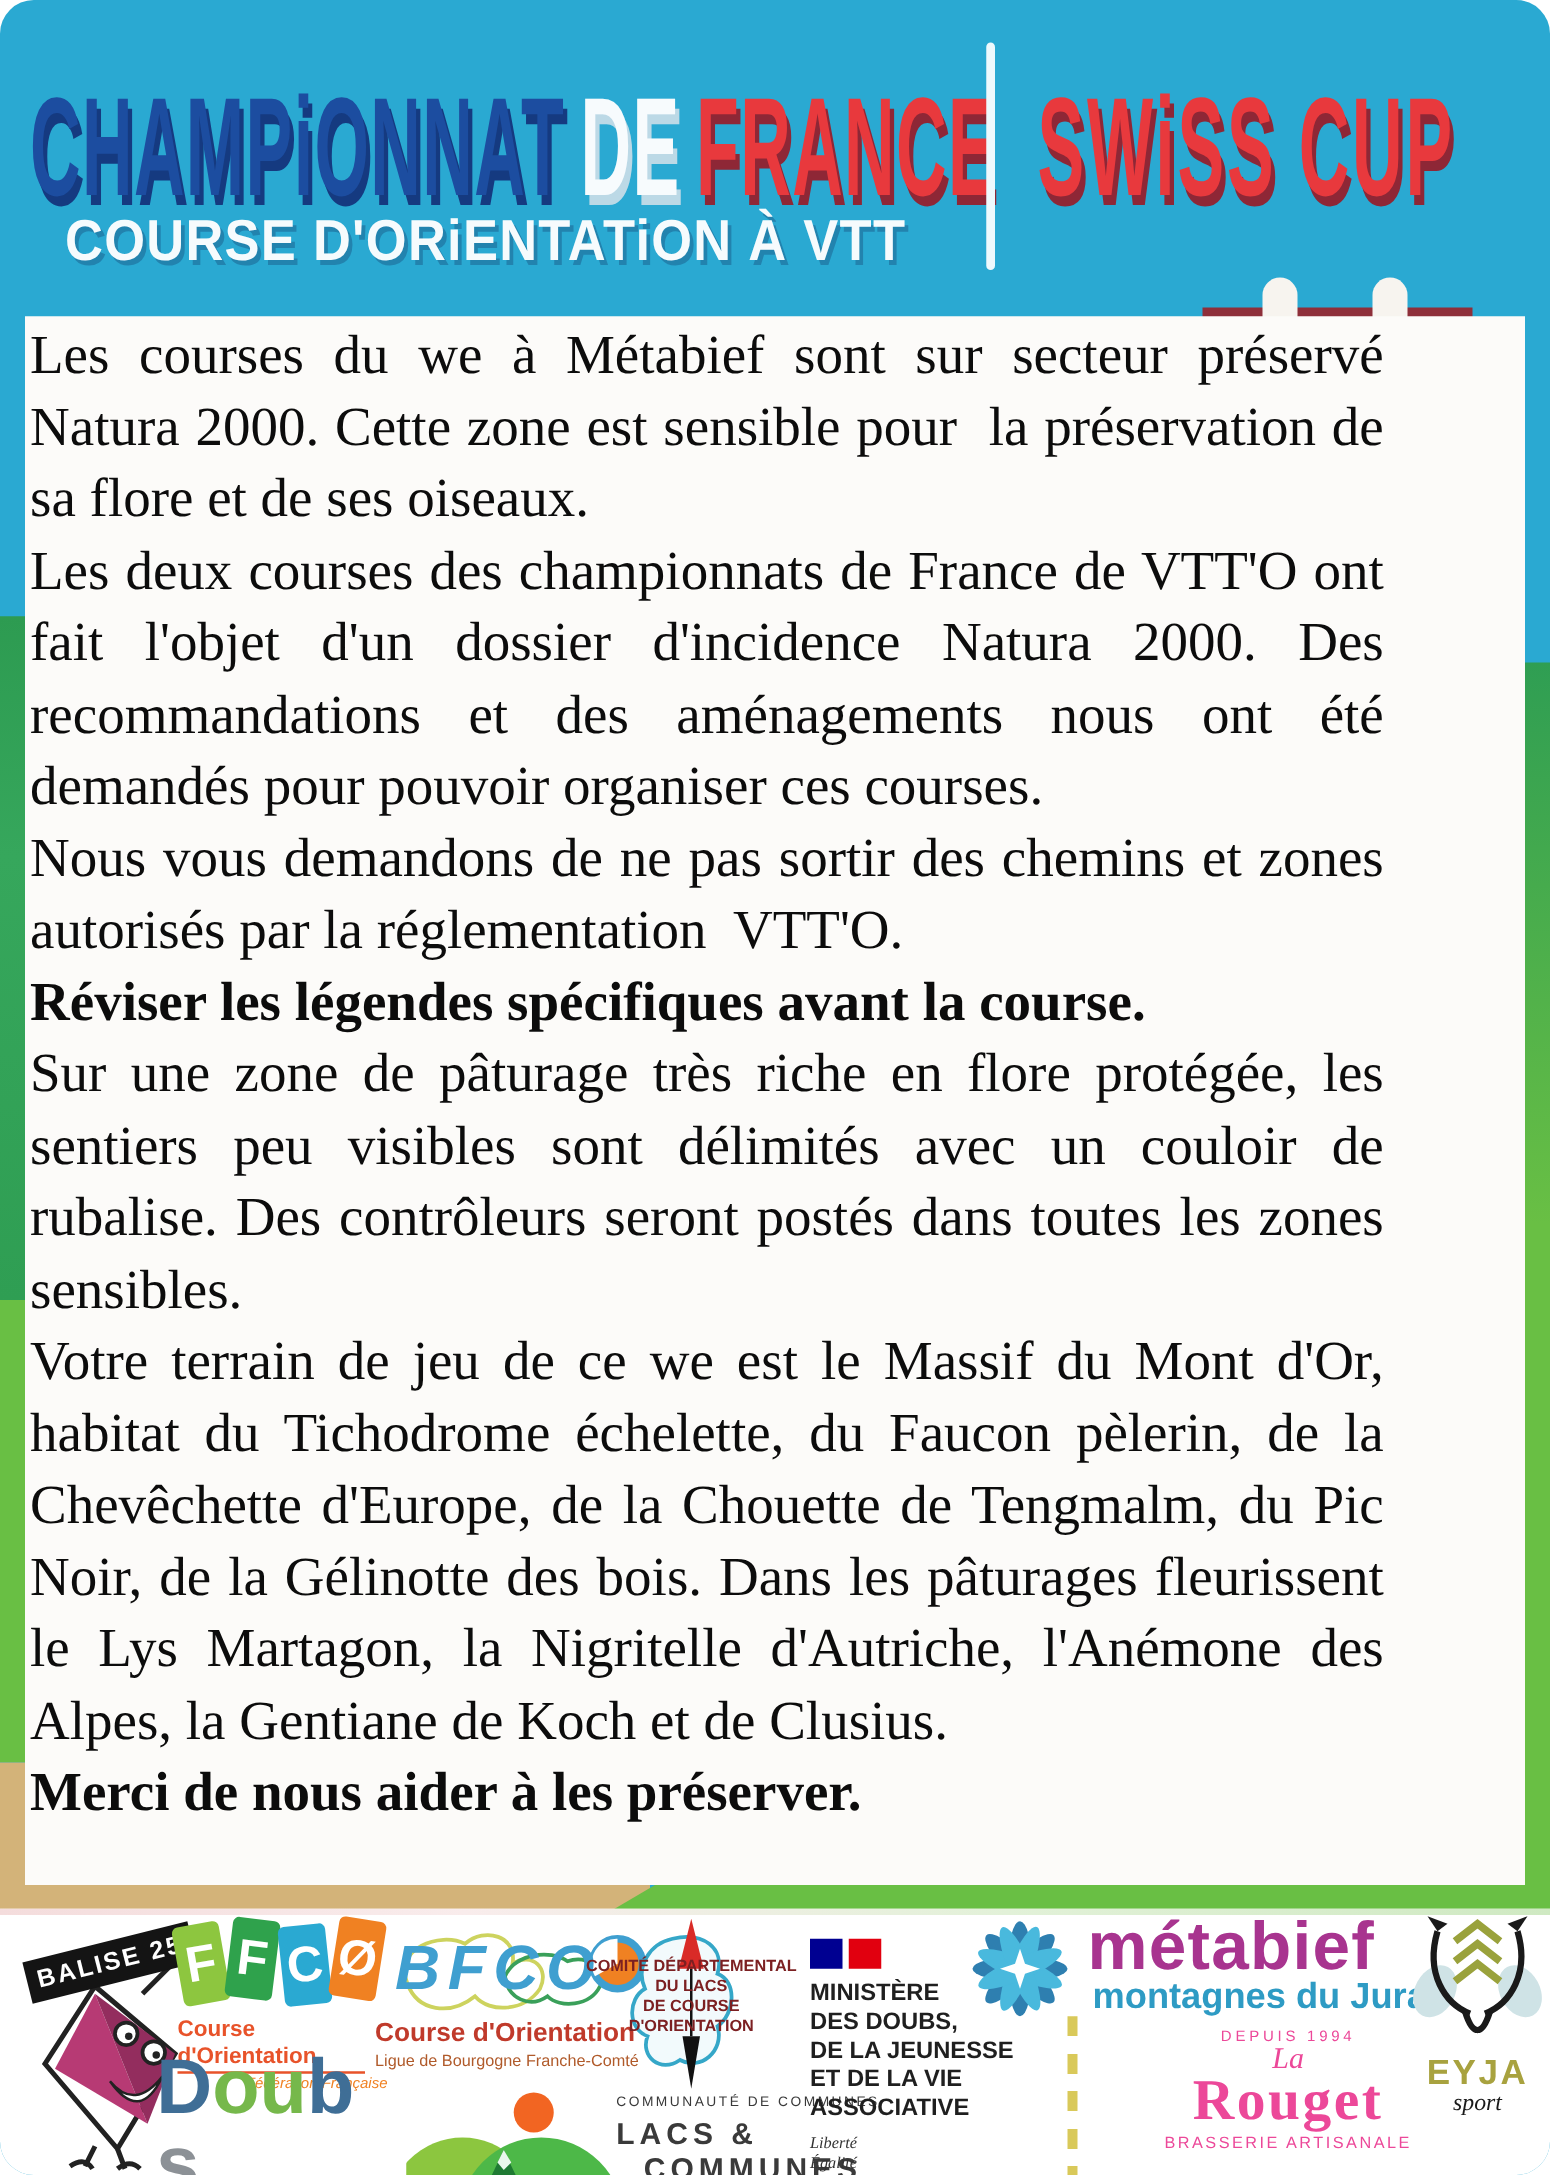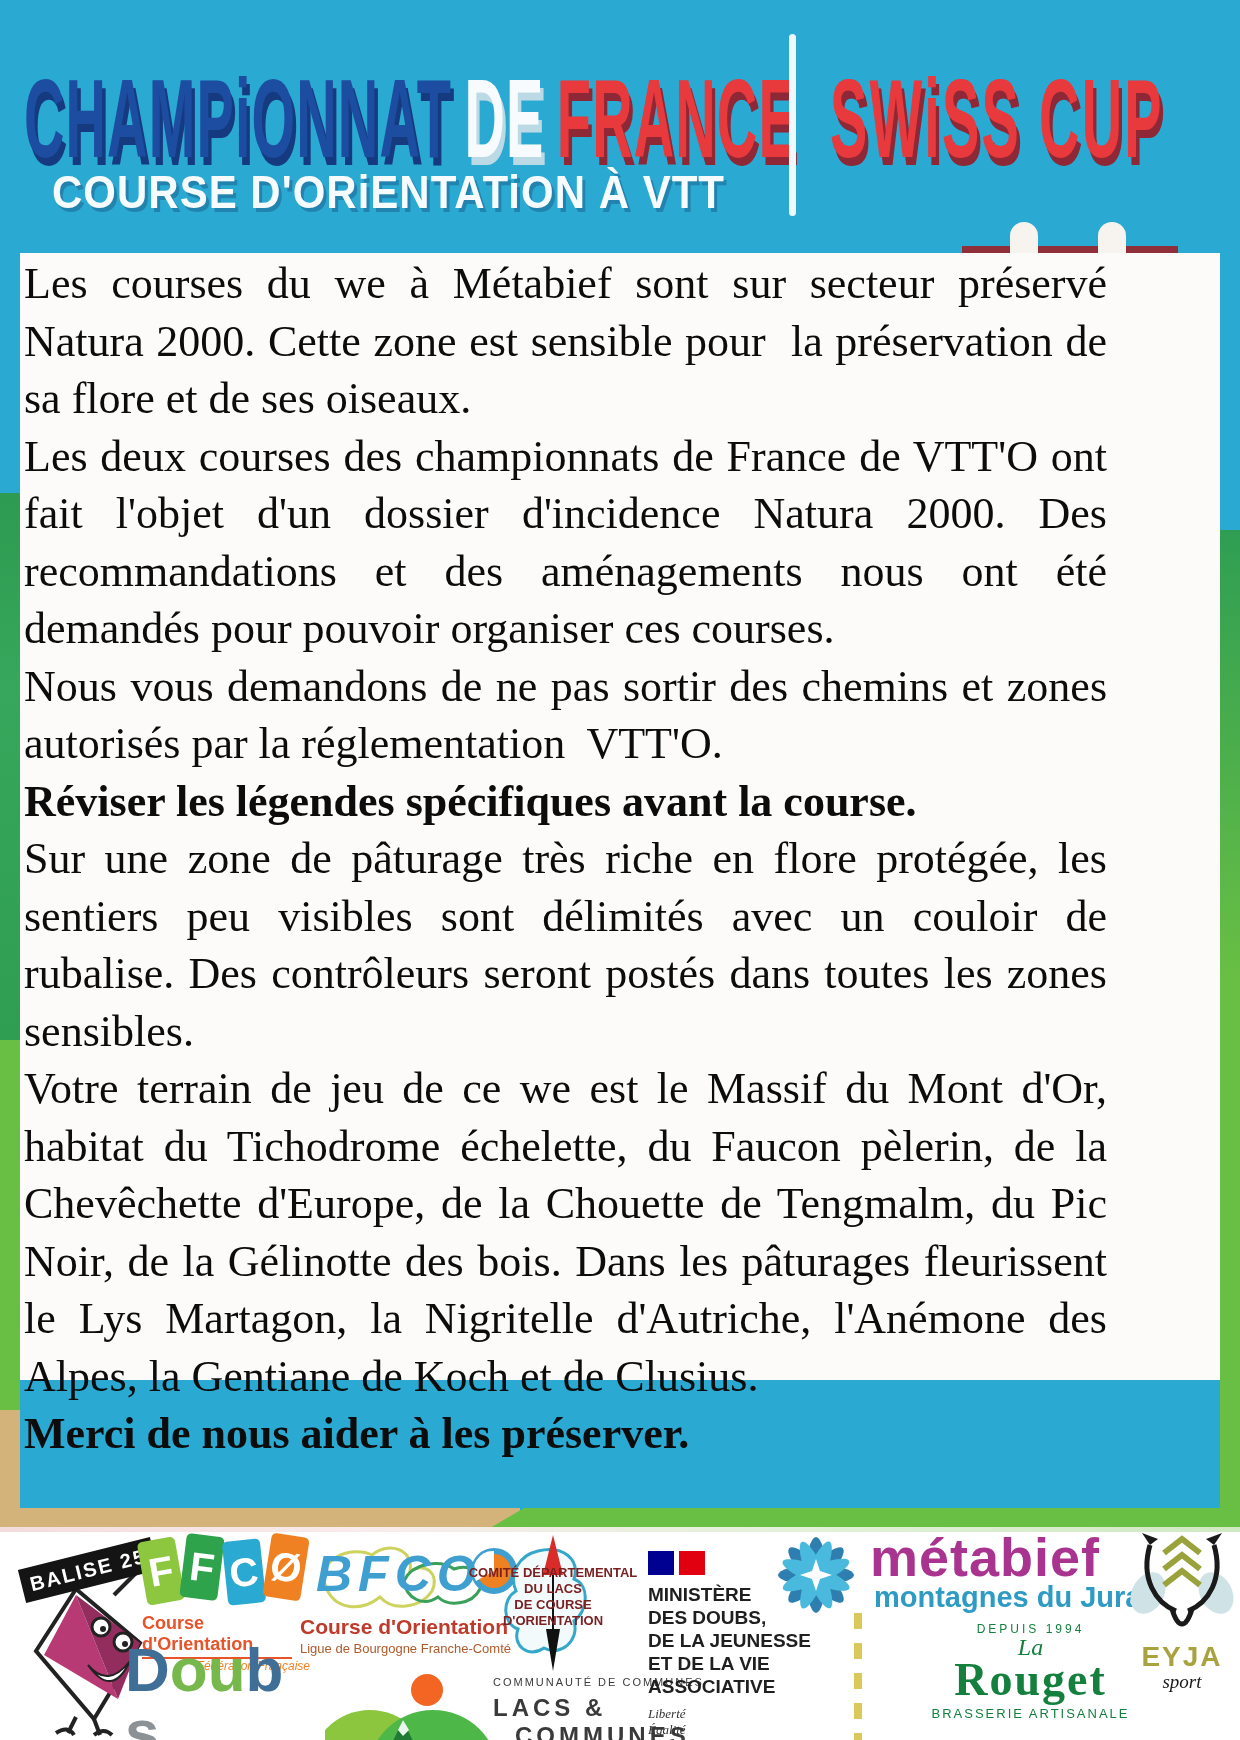--- a/index.html
+++ b/index.html
@@ -1,17 +1,17 @@
 <!DOCTYPE html>
 <html><head>
 <meta charset="utf-8">
 <style>
   html,body{margin:0;padding:0;}
   .page{position:relative;width:1240px;height:1740px;overflow:hidden;
-        background:#2aa9d2;font-family:"Liberation Sans",sans-serif;}
+        background:#2aa9d2;font-family:"Liberation Sans",sans-serif;border-radius:27px;}
 
   
   .title-row{position:absolute;left:24px;top:62px;display:flex;gap:22px;
              font-weight:900;font-size:100px;line-height:100px;letter-spacing:2px;
              transform:scale(0.56,1.12);transform-origin:0 0;white-space:nowrap;}
   .t-navy{color:#1c4da0;text-shadow:6px 7px 0 #153a80;}
   .t-white{color:#f7fbfd;text-shadow:6px 7px 0 #bcd9e6;}
   .t-red{color:#e8393d;text-shadow:6px 7px 0 #8e2736;}
   .swiss{position:absolute;left:830px;top:62px;font-weight:900;font-size:100px;line-height:100px;
          letter-spacing:4px;color:#e8393d;text-shadow:6px 7px 0 #8e2736;
@@ -32,21 +32,21 @@
   .strip{position:absolute;}
   .sL1{left:0;top:493px;width:20px;height:547px;background:linear-gradient(180deg,#2d9b51,#36a75c 35%,#2f9e53);}
   .sL2{left:0;top:1040px;width:20px;height:370px;background:#69bf44;}
   .sL3{left:0;top:1410px;width:20px;height:118px;background:#d3b379;}
   .sR1{left:1220px;top:530px;width:20px;height:998px;background:linear-gradient(180deg,#2f9e53,#69bf44 45%);}
   .botTan{left:0;top:1508px;width:520px;height:20px;background:#d3b379;}
   .botGreen{left:490px;top:1508px;width:750px;height:20px;background:#69bf44;
             clip-path:polygon(34px 0,100% 0,100% 100%,0 100%);}
 
   
-  .card{position:absolute;left:20px;top:253px;width:1200px;height:1127px;background:#fcfbf9;}
+  .card{position:absolute;left:20px;top:253px;width:1200px;height:1255px;background:#fcfbf9;}
   .bodytext{position:absolute;left:4px;top:2px;width:1083px;
             font-family:"Liberation Serif",serif;font-size:44px;line-height:57.5px;
             color:#0c0c0c;text-align:justify;}
   .bodytext p{margin:0;white-space:pre-wrap;}
   .bodytext p.bold{font-weight:bold;}
 
   
   .footer{position:absolute;left:0;top:1527px;width:1240px;height:213px;background:#ffffff;}
   .footer-hairline{position:absolute;left:0;top:0;width:100%;height:5px;
       background:linear-gradient(90deg,#f4dcdc,#f9ecec 30%,#e2f1d8 65%,#cfe9c2);}
@@ -104,21 +104,21 @@
           font-size:22px;line-height:28px;white-space:nowrap;}
   .region-dash{position:absolute;left:66px;top:-4px;width:8px;height:128px;
       background:repeating-linear-gradient(180deg,#d9c95a 0 16px,rgba(0,0,0,0) 16px 30px);}
   .region div{position:relative;}
   
   .metabief{left:770px;top:2px;width:410px;height:92px;}
   .meta-text{position:absolute;left:100px;top:0;}
   .meta-name{font-weight:900;font-size:54px;line-height:56px;color:#a8348f;letter-spacing:1px;}
   .meta-tag{font-weight:800;font-size:29px;color:#2e9bc4;margin-left:4px;margin-top:-4px;}
   
-  .rouget{left:888px;top:95px;width:285px;height:100px;text-align:center;color:#15803d;
+  .rouget{left:888px;top:95px;width:285px;height:100px;text-align:center;color:#ec4899;
           font-family:"Liberation Serif",serif;}
   .rouget-since{font-family:"Liberation Sans",sans-serif;font-size:12px;letter-spacing:3px;}
   .rouget-la{font-size:24px;line-height:22px;font-style:italic;}
   .rouget-name{font-weight:700;font-size:46px;line-height:44px;letter-spacing:2px;}
   .rouget-type{font-family:"Liberation Sans",sans-serif;font-size:13px;letter-spacing:2px;margin-top:4px;}
   .warning{position:absolute;left:818px;top:190px;font-size:20px;color:#3c3c3c;}
   
   .eyja{left:1128px;top:4px;width:108px;height:200px;text-align:center;}
   .eyja-name{font-weight:700;font-size:28px;letter-spacing:2px;color:#a8a23f;line-height:28px;}
   .eyja-tag{font-family:"Liberation Serif",serif;font-style:italic;font-size:19px;color:#1a1a1a;}

